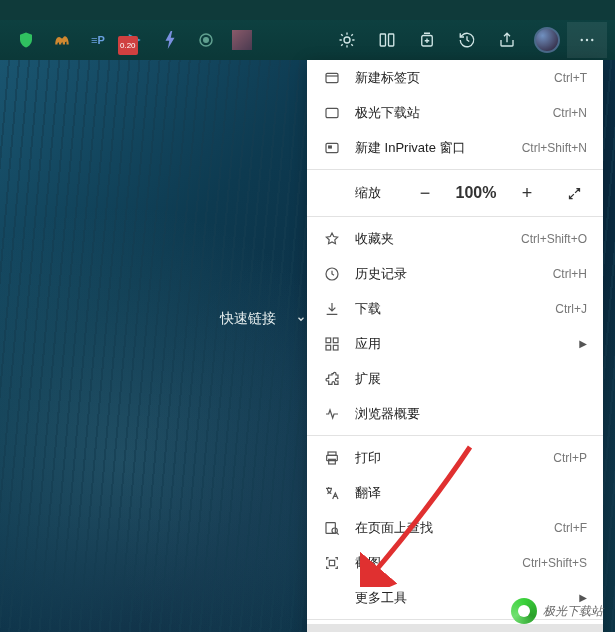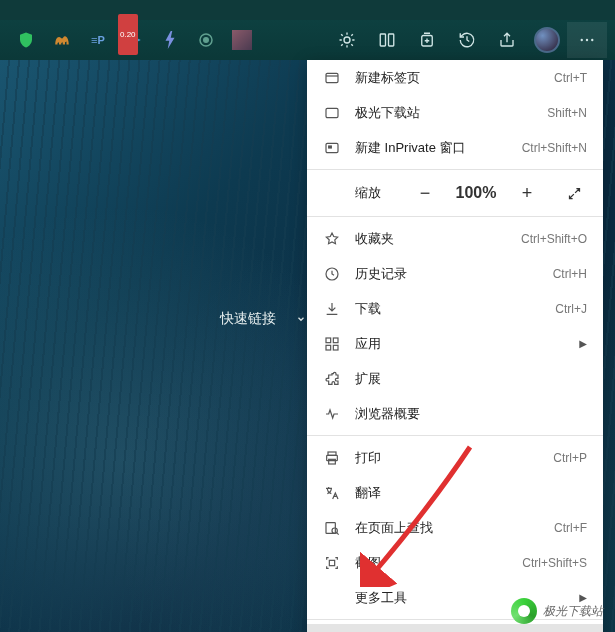--- a/index.html
+++ b/index.html
@@ -35,21 +35,21 @@
   position: relative;
   cursor: pointer;
 }
 .ext-icon .badge {
   position: absolute;
   bottom: 0;
   left: 2px;
   font-size: 8px;
   background: #d04040;
   color: #fff;
-  padding: 16px 2px;
+  padding: 5px 2px;
   border-radius: 2px;
 }
 .spacer { flex: 1; }
 .tool-icon {
   width: 40px;
   height: 36px;
   display: flex;
   align-items: center;
   justify-content: center;
   color: #d0e5e5;
@@ -282,21 +282,21 @@
     <span class="menu-shortcut">Ctrl+T</span>
   </div>
 
   <div class="menu-item">
     <span class="menu-icon">
         <svg width="16" height="16" viewBox="0 0 24 24" fill="none" stroke="currentColor" stroke-width="1.8">
           <rect x="3" y="5" width="18" height="14" rx="2"></rect>
         </svg>
       </span>
     <span class="menu-label">极光下载站</span>
-    <span class="menu-shortcut">Shift+N</span>
+    <span class="menu-shortcut">Ctrl+N</span>
   </div>
 
   <div class="menu-item">
     <span class="menu-icon">
         <svg width="16" height="16" viewBox="0 0 24 24" fill="none" stroke="currentColor" stroke-width="1.8">
           <rect x="3" y="5" width="18" height="14" rx="2"></rect>
           <rect x="7" y="9" width="4" height="3" fill="currentColor"></rect>
         </svg>
       </span>
     <span class="menu-label">新建 InPrivate 窗口</span>

